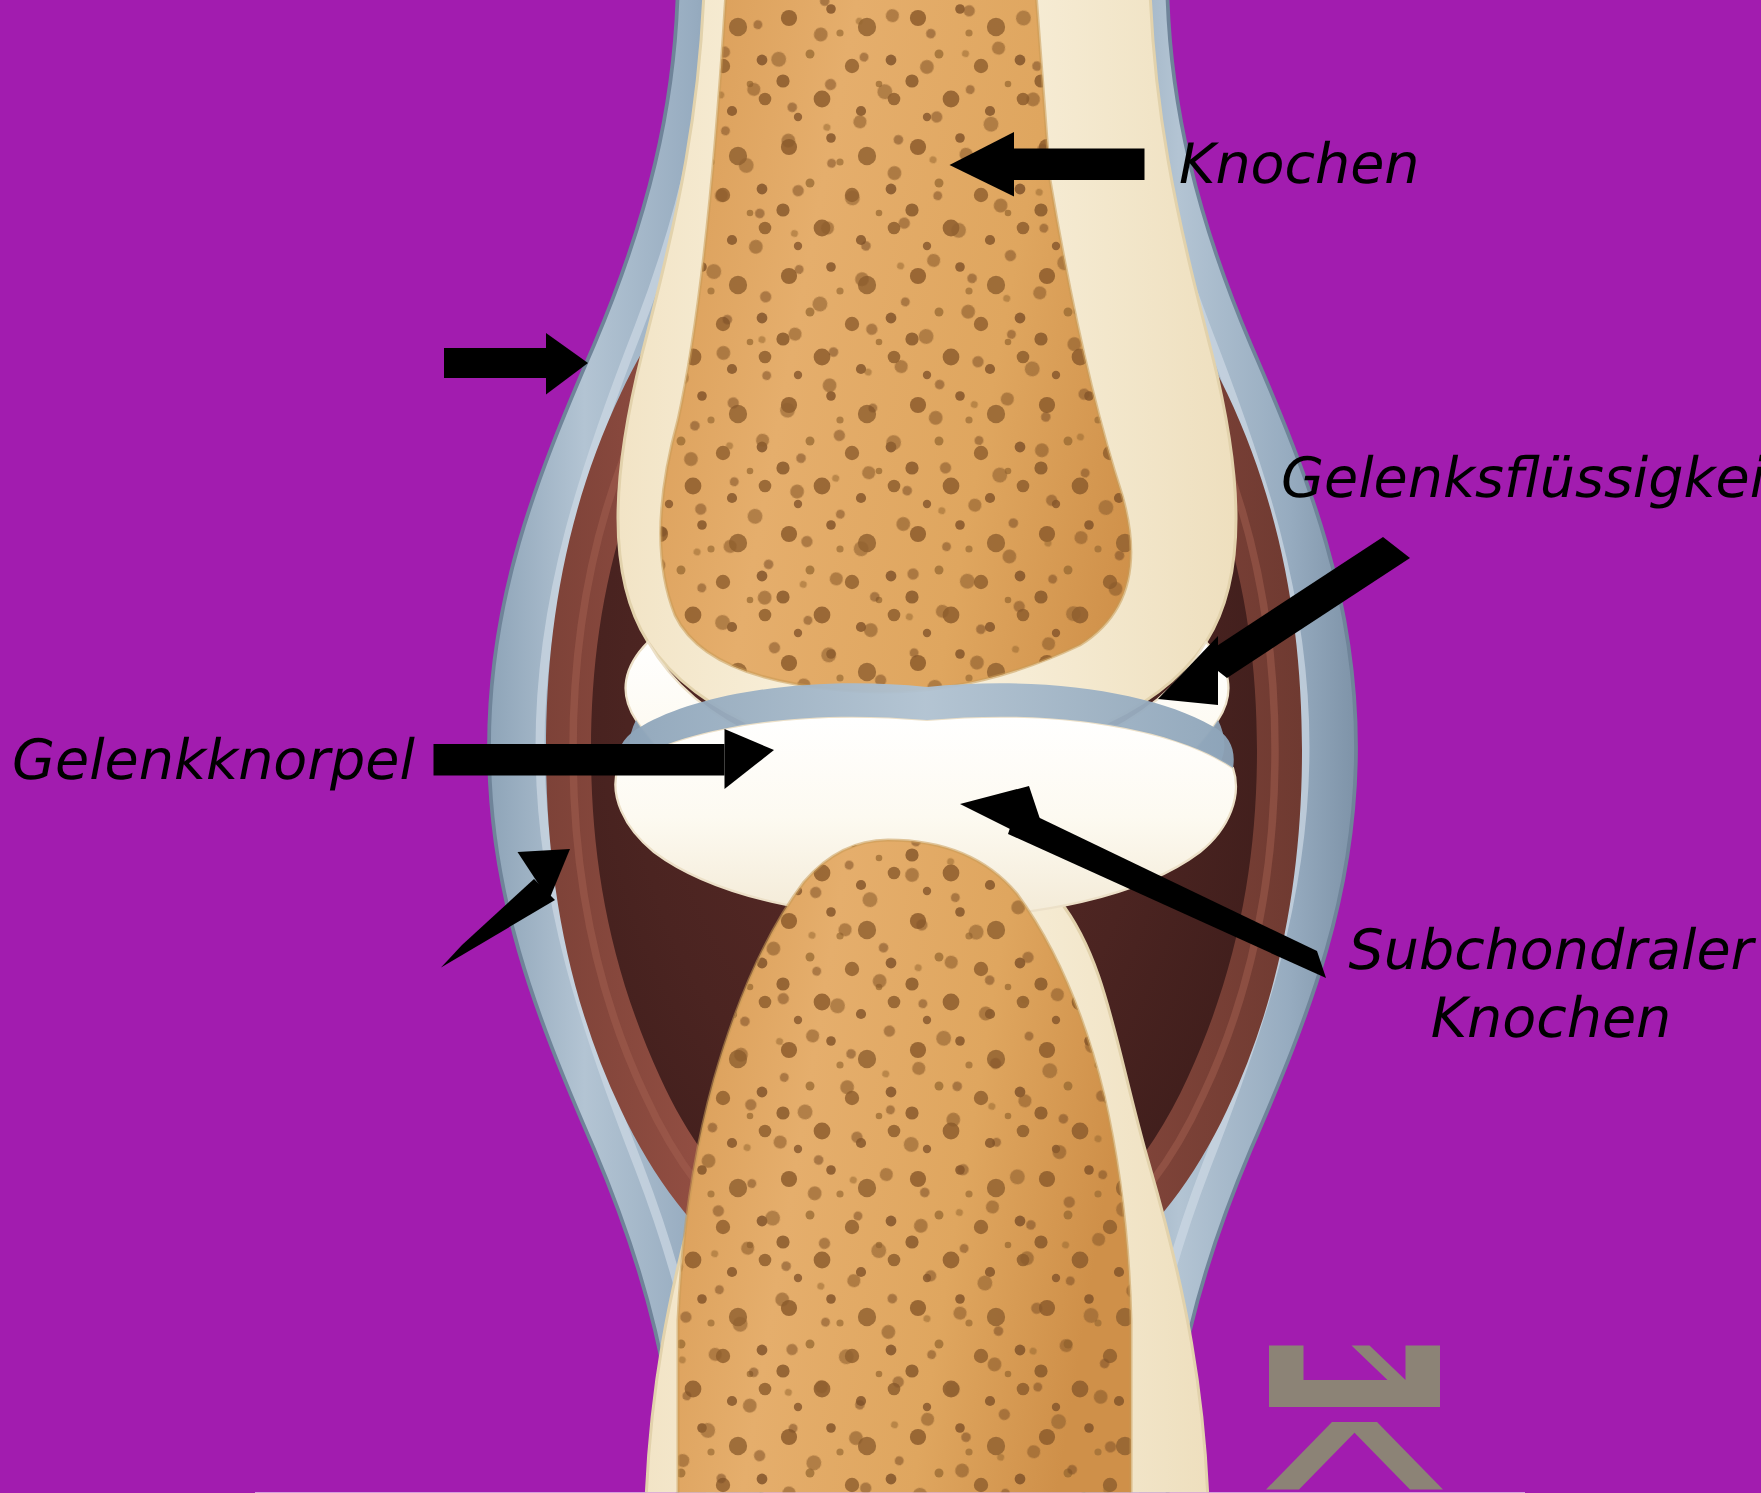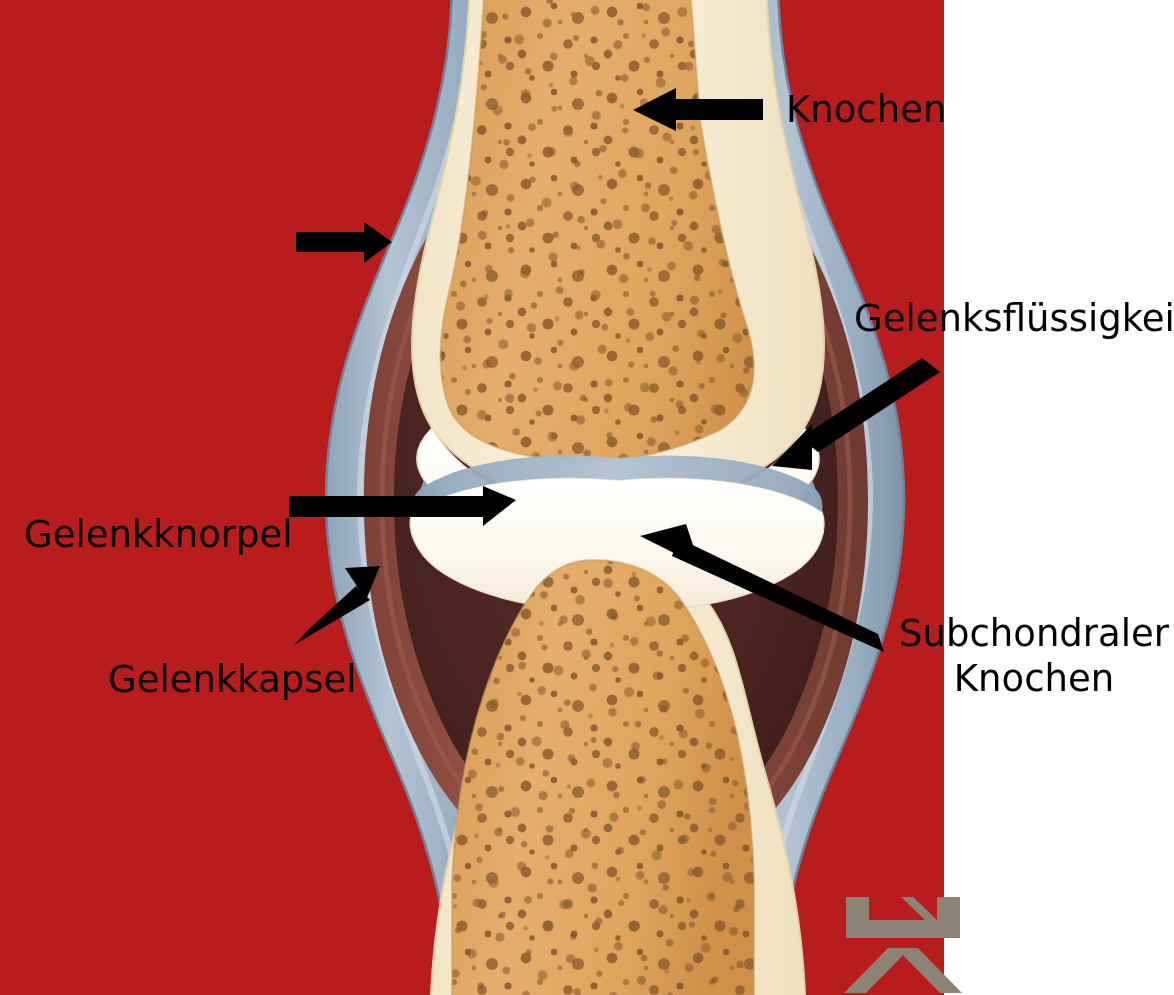--- a/index.html
+++ b/index.html
@@ -1,18 +1,18 @@
 <!DOCTYPE html>
 <html><head>
 <meta charset="utf-8">
 <style>
   html,body{margin:0;padding:0;background:#ffffff;}
   body{width:1174px;height:995px;overflow:hidden;
        font-family:"DejaVu Sans","Liberation Sans",sans-serif;}
-  #stage{position:relative;width:944px;height:995px;background:#b91c1c;}
+  #stage{position:relative;width:1174px;height:995px;background:#a21caf;font-style:italic;}
   #art{position:absolute;left:0;top:0;width:1174px;height:995px;}
   .lbl{position:absolute;color:#000;font-weight:400;white-space:nowrap;
        font-family:"DejaVu Sans","Liberation Sans",sans-serif;}
   .lbl2{position:absolute;color:#000;font-weight:400;text-align:center;
         line-height:1.22;
         font-family:"DejaVu Sans","Liberation Sans",sans-serif;}
 </style>
 </head>
 <body>
 
@@ -286,22 +286,21 @@
       <path d="M888,948 L910,948 L866,993 L844,993 Z"></path>
       <path d="M896,948 L918,948 L962,993 L940,993 Z"></path>
     </g>
   </svg>
 
   <div class="lbl" style="left:786px;top:88px;font-size:37px;">Knochen</div>
 
 
   <div class="lbl" style="left:854px;top:297px;font-size:37px;">Gelenksflüssigkeit</div>
 
-  <div class="lbl" style="left:24px;top:485px;font-size:37px;margin-top:28px;">Gelenkknorpel</div>
-
-  <div class="lbl" style="left:108px;top:658px;font-size:37px;">Gelenkkapsel</div>
+  <div class="lbl" style="left:8px;top:485px;font-size:37px;">Gelenkknorpel</div>
+
 
   <div class="lbl2" style="left:898px;top:611px;width:272px;font-size:37px;">
     <div>Subchondraler</div>
     <div>Knochen</div>
   </div>
 
 </div>
 
 </body></html>

